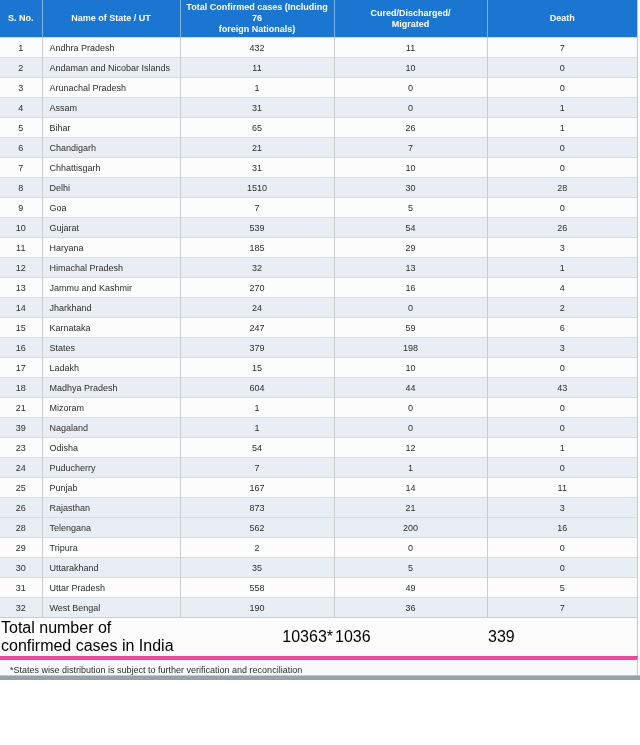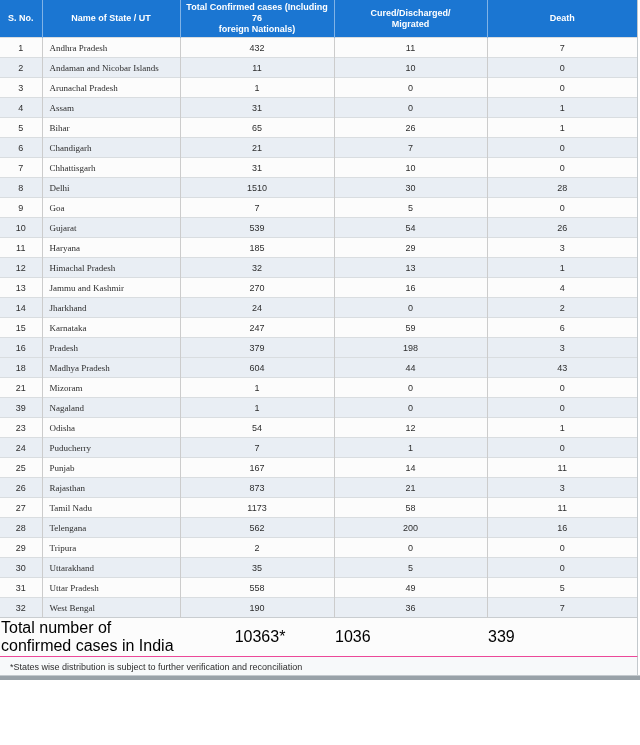--- a/index.html
+++ b/index.html
@@ -59,39 +59,38 @@
     background: #fcfcfc;
     box-sizing: border-box;
     overflow: hidden;
     white-space: nowrap;
   }
   tbody td:first-child { border-left: none; }
   tbody tr.alt td { background: #e9eef4; }
   tbody td.left {
     text-align: left;
     padding-left: 7px;
-    font-family: Liberation Serif, serif;
   }
   tr.total-row td {
     background: #fcfcfc;
     height: 20px;
     border-top: 1px solid #c9cdd0;
   }
   tr.total-row td.total-label {
     text-align: left;
   }
   tr.total-row td.total-confirmed {
-    text-align: center;
+    text-align: right;
     padding-left: 7px;
     margin-top: 40px;
   }
   .footnote {
     width: 638px;
     box-sizing: border-box;
-    border-top: 1px solid #ec4899;
+    border-top: 4px solid #ec4899;
     border-right: 1px solid #c3c9cd;
     background: #f7f9fa;
     font-size: 9px;
     color: #2e2e2e;
     padding: 5px 0 5px 10px;
     height: 19px;
     line-height: 10px;
   }
   .bottom-bar {
     width: 640px;
@@ -225,24 +224,31 @@
           </tr>
           <tr>
             <td>15</td>
             <td class="left">Karnataka</td>
             <td>247</td>
             <td>59</td>
             <td>6</td>
           </tr>
           <tr class="alt">
             <td>16</td>
-            <td class="left">Pradesh</td>
+            <td class="left">States</td>
             <td>379</td>
             <td>198</td>
             <td>3</td>
+          </tr>
+          <tr>
+            <td>17</td>
+            <td class="left">Ladakh</td>
+            <td>15</td>
+            <td>10</td>
+            <td>0</td>
           </tr>
           <tr class="alt">
             <td>18</td>
             <td class="left">Madhya Pradesh</td>
             <td>604</td>
             <td>44</td>
             <td>43</td>
           </tr>
           <tr>
             <td>21</td>
@@ -278,27 +284,20 @@
             <td>167</td>
             <td>14</td>
             <td>11</td>
           </tr>
           <tr class="alt">
             <td>26</td>
             <td class="left">Rajasthan</td>
             <td>873</td>
             <td>21</td>
             <td>3</td>
-          </tr>
-          <tr>
-            <td>27</td>
-            <td class="left">Tamil Nadu</td>
-            <td>1173</td>
-            <td>58</td>
-            <td>11</td>
           </tr>
           <tr class="alt">
             <td>28</td>
             <td class="left">Telengana</td>
             <td>562</td>
             <td>200</td>
             <td>16</td>
           </tr>
           <tr>
             <td>29</td>

